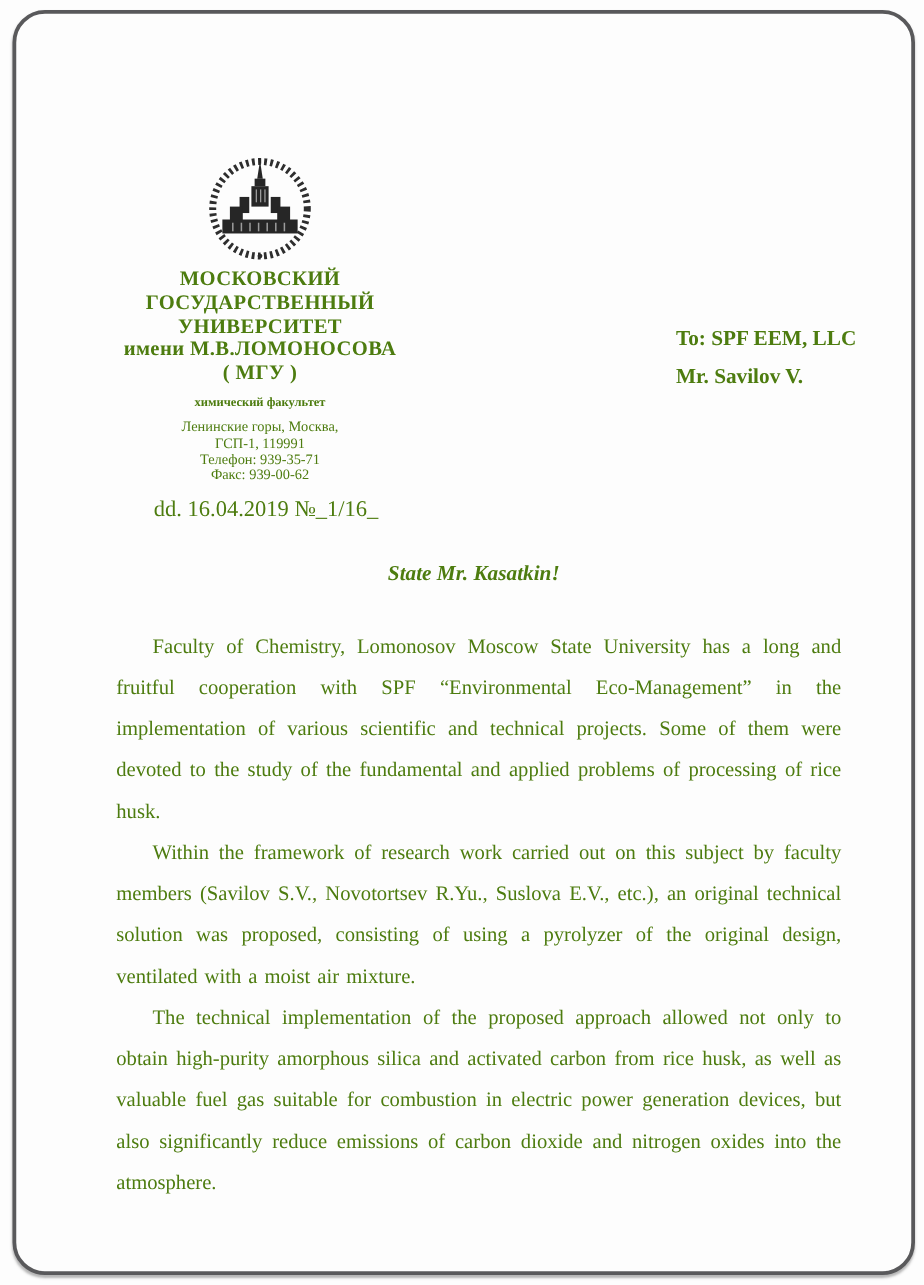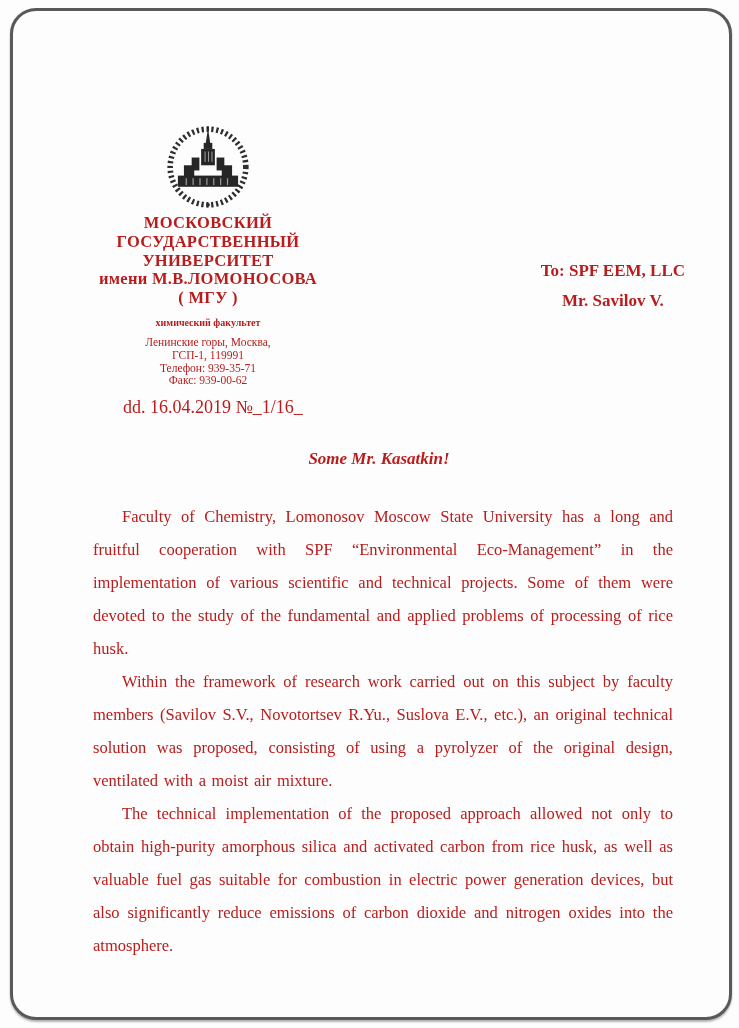--- a/index.html
+++ b/index.html
@@ -1,21 +1,21 @@
 <!DOCTYPE html>
 <html><head>
 <meta charset="utf-8">
 <style>
   html,body{margin:0;padding:0;background:#ffffff;}
   .page{
     position:relative;
     width:739px;height:1028px;
     background:#fdfdfd;
     font-family:"Liberation Serif","DejaVu Serif",serif;
-    color:#b91c1c;
+    color:#4d7c0f;
     overflow:hidden;
   }
   .frame{
     position:absolute;
     left:10px;top:8px;right:7px;bottom:8px;
     border:3px solid #59595b;
     border-radius:26px;
     box-shadow:0 2px 2px rgba(90,90,92,0.45);
     background:#fdfdfd;
   }
@@ -45,21 +45,21 @@
     margin-top:10px;
     font-size:18px;
     text-align:left;
     padding-left:30px;
     white-space:nowrap;
   }
   
   .recipient{
     position:absolute;
     right:54px;top:256px;
-    text-align:center;
+    text-align:left;
     font-weight:bold;
     font-size:17px;line-height:29.5px;
     white-space:nowrap;
   }
   
   .salutation{
     position:absolute;
     left:93px;top:449px;width:572px;
     text-align:center;
     font-weight:bold;font-style:italic;
@@ -134,21 +134,21 @@
     </div>
 
     <div class="date-line">dd. 16.04.2019 №_1/16_</div>
   </div>
 
   <div class="recipient">
     <div>To: SPF EEM, LLC</div>
     <div>Mr. Savilov V.</div>
   </div>
 
-  <div class="salutation">Some Mr. Kasatkin!</div>
+  <div class="salutation">State Mr. Kasatkin!</div>
 
   <div class="letter-body">
     <p>Faculty of Chemistry, Lomonosov Moscow State University has a long and fruitful cooperation with SPF “Environmental Eco-Management” in the implementation of various scientific and technical projects. Some of them were devoted to the study of the fundamental and applied problems of processing of rice husk.</p>
     <p>Within the framework of research work carried out on this subject by faculty members (Savilov S.V., Novotortsev R.Yu., Suslova E.V., etc.), an original technical solution was proposed, consisting of using a pyrolyzer of the original design, ventilated with a moist air mixture.</p>
     <p>The technical implementation of the proposed approach allowed not only to obtain high-purity amorphous silica and activated carbon from rice husk, as well as valuable fuel gas suitable for combustion in electric power generation devices, but also significantly reduce emissions of carbon dioxide and nitrogen oxides into the atmosphere.</p>
   </div>
 
 </div>
 
 </body></html>

